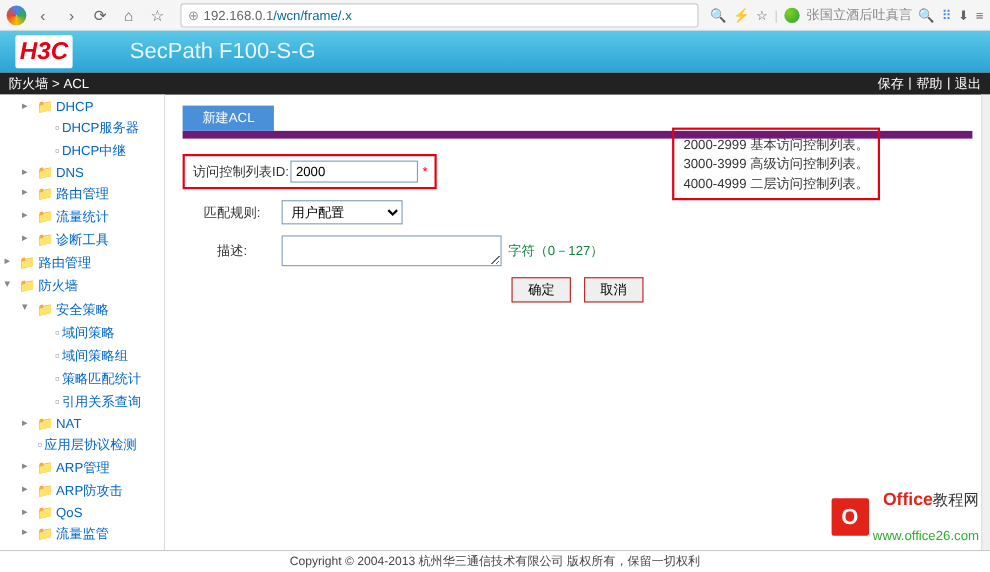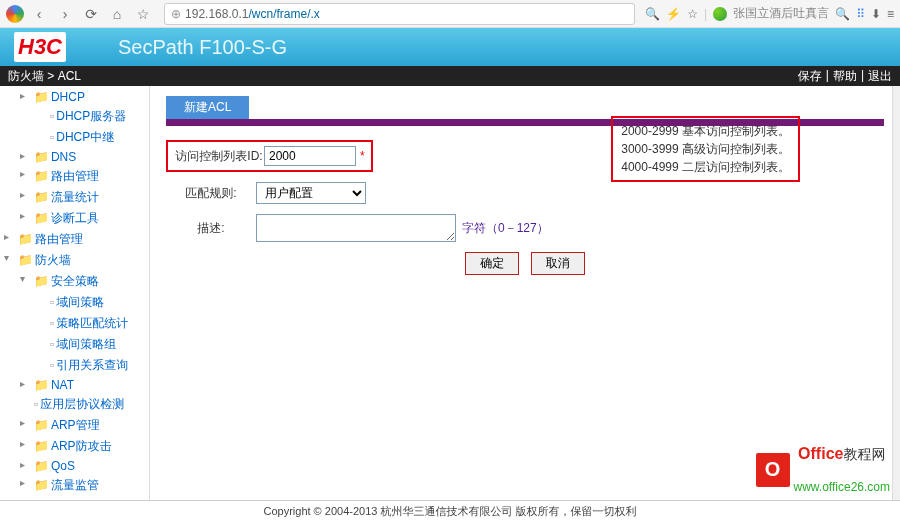--- a/index.html
+++ b/index.html
@@ -38,41 +38,41 @@
 .sidebar li .page { color: #999; margin-right: 2px; }
 
 
 .content { flex: 1; padding: 10px 16px; position: relative; }
 .tab-bar { border-bottom: 7px solid #701a75; margin-bottom: 14px; }
 .tab { display: inline-block; background: #4a90d9; color: #fff; padding: 3px 18px; font-size: 12px; }
 
 .form-row { display: flex; align-items: center; margin-bottom: 10px; }
 .form-row label { width: 90px; text-align: center; color: #333; }
 .form-row input[type=text], .form-row textarea, .form-row select { border: 1px solid #7f9db9; padding: 2px 4px; font-size: 12px; }
-.form-row input[type=text] { width: 92px; }
+.form-row input[type=text] { width: 116px; }
 .form-row select { width: 110px; background: #fff; }
 .form-row textarea { width: 200px; height: 28px; }
 .form-row .star { color: #f00; margin-left: 4px; }
-.form-row .hint { margin-left: 6px; color: #4c1d95; }
+.form-row .hint { margin-left: 6px; color: #15803d; }
 
 .desc-hint { color: #666; margin: 4px 0 12px 0; }
 
 .id-highlight { border: 2px solid #e60012; padding: 4px 6px; display: inline-flex; align-items: center; }
 .range-box { position: absolute; top: 30px; right: 100px; border: 2px solid #e60012; padding: 4px 8px; line-height: 1.5; color: #333; }
 
 .btn-row { text-align: center; margin-top: 6px; }
 .btn-row button { padding: 2px 14px; margin: 0 4px; border: 1px solid #b91c1c; background: #efefef; cursor: pointer; font-size: 12px; }
 
 
 .footer { height: 20px; border-top: 1px solid #ccc; text-align: center; font-size: 11px; color: #444; line-height: 20px; position: relative; }
 
 
 .watermark { position: absolute; right: 10px; bottom: 6px; display: flex; align-items: center; gap: 4px; }
 .watermark .wm-icon { width: 34px; height: 34px; background: #e2231a; border-radius: 2px; display: flex; align-items: center; justify-content: center; color: #fff; font-size: 20px; font-weight: bold; }
-.watermark .wm-text { text-align: center; }
+.watermark .wm-text { text-align: right; }
 .watermark .wm1 { color: #e2231a; font-size: 16px; font-weight: bold; }
 .watermark .wm1 .cn { color: #333; font-size: 14px; font-weight: normal; }
 .watermark .wm2 { color: #2cae2c; font-size: 12px; margin-top: 16px; }
 
 .scroll-edge { position: absolute; right: 0; top: 86px; width: 8px; height: 414px; background: #f0f0f0; border-left: 1px solid #ddd; }
 </style>
 </head>
 <body>
 
 <div class="browser-bar">
@@ -124,22 +124,22 @@
         <li class="lvl3"><span class="arrow"></span><span class="page">▫</span><span>DHCP服务器</span></li>
         <li class="lvl3"><span class="arrow"></span><span class="page">▫</span><span>DHCP中继</span></li>
         <li class="lvl2"><span class="arrow">▸</span><span class="folder">📁</span><span>DNS</span></li>
         <li class="lvl2"><span class="arrow">▸</span><span class="folder">📁</span><span>路由管理</span></li>
         <li class="lvl2"><span class="arrow">▸</span><span class="folder">📁</span><span>流量统计</span></li>
         <li class="lvl2"><span class="arrow">▸</span><span class="folder">📁</span><span>诊断工具</span></li>
         <li class="lvl1"><span class="arrow">▸</span><span class="folder">📁</span><span>路由管理</span></li>
         <li class="lvl1"><span class="arrow">▾</span><span class="folder">📁</span><span>防火墙</span></li>
         <li class="lvl2"><span class="arrow">▾</span><span class="folder">📁</span><span>安全策略</span></li>
         <li class="lvl3"><span class="arrow"></span><span class="page">▫</span><span>域间策略</span></li>
+        <li class="lvl3"><span class="arrow"></span><span class="page">▫</span><span>域间策略组</span></li>
         <li class="lvl3"><span class="arrow"></span><span class="page">▫</span><span>策略匹配统计</span></li>
-        <li class="lvl3"><span class="arrow"></span><span class="page">▫</span><span>域间策略组</span></li>
         <li class="lvl3"><span class="arrow"></span><span class="page">▫</span><span>引用关系查询</span></li>
         <li class="lvl2"><span class="arrow">▸</span><span class="folder">📁</span><span>NAT</span></li>
         <li class="lvl2"><span class="arrow"></span><span class="page">▫</span><span>应用层协议检测</span></li>
         <li class="lvl2"><span class="arrow">▸</span><span class="folder">📁</span><span>ARP管理</span></li>
         <li class="lvl2"><span class="arrow">▸</span><span class="folder">📁</span><span>ARP防攻击</span></li>
         <li class="lvl2"><span class="arrow">▸</span><span class="folder">📁</span><span>QoS</span></li>
         <li class="lvl2"><span class="arrow">▸</span><span class="folder">📁</span><span>流量监管</span></li>
       </ul>
   </div>
   <div class="content">

